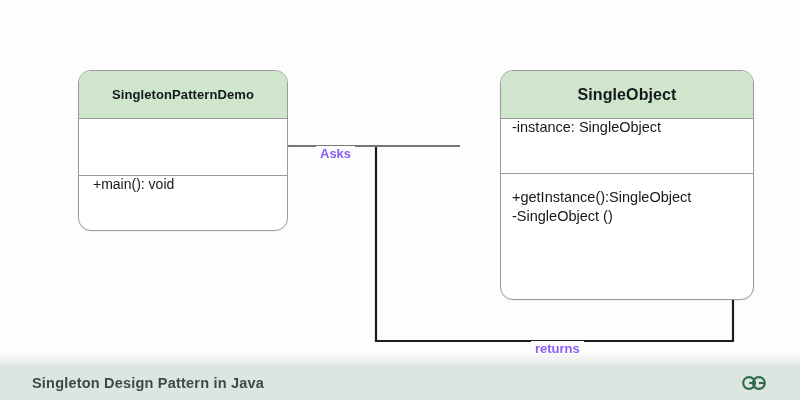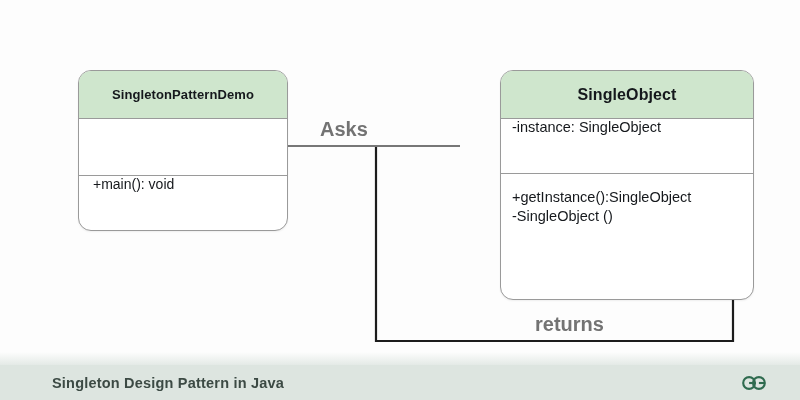--- a/index.html
+++ b/index.html
@@ -111,42 +111,43 @@
     font-size: 14.5px;
     justify-content: flex-start;
     height: 124px;
   }
   #class-single-object .ops .uml-row { line-height: 19px; }
 
   
   .edge-label {
     position: absolute;
     font-weight: bold;
-    font-size: 20px;
-    color: #737373;
+    font-size: 13px;
+    color: #8b5cf6;
     background: #fdfdfd;
     padding: 0 4px;
     white-space: nowrap;
+    margin-top: 28px;
   }
   #label-asks  { left: 316px; top: 118px; }
   #label-returns { left: 531px; top: 313px; }
 
   
   #footer-bar {
     position: absolute;
     left: 0;
     top: 365px;
     width: 800px;
     height: 35px;
     background: #dde5e0;
     display: flex;
     align-items: center;
   }
   #footer-caption {
-    margin-left: 52px;
+    margin-left: 32px;
     font-size: 14.5px;
     font-weight: bold;
     color: #3c4a44;
     letter-spacing: .2px;
   }
   #footer-logo {
     position: absolute;
     left: 737px;
     top: 9px;
     width: 34px;

